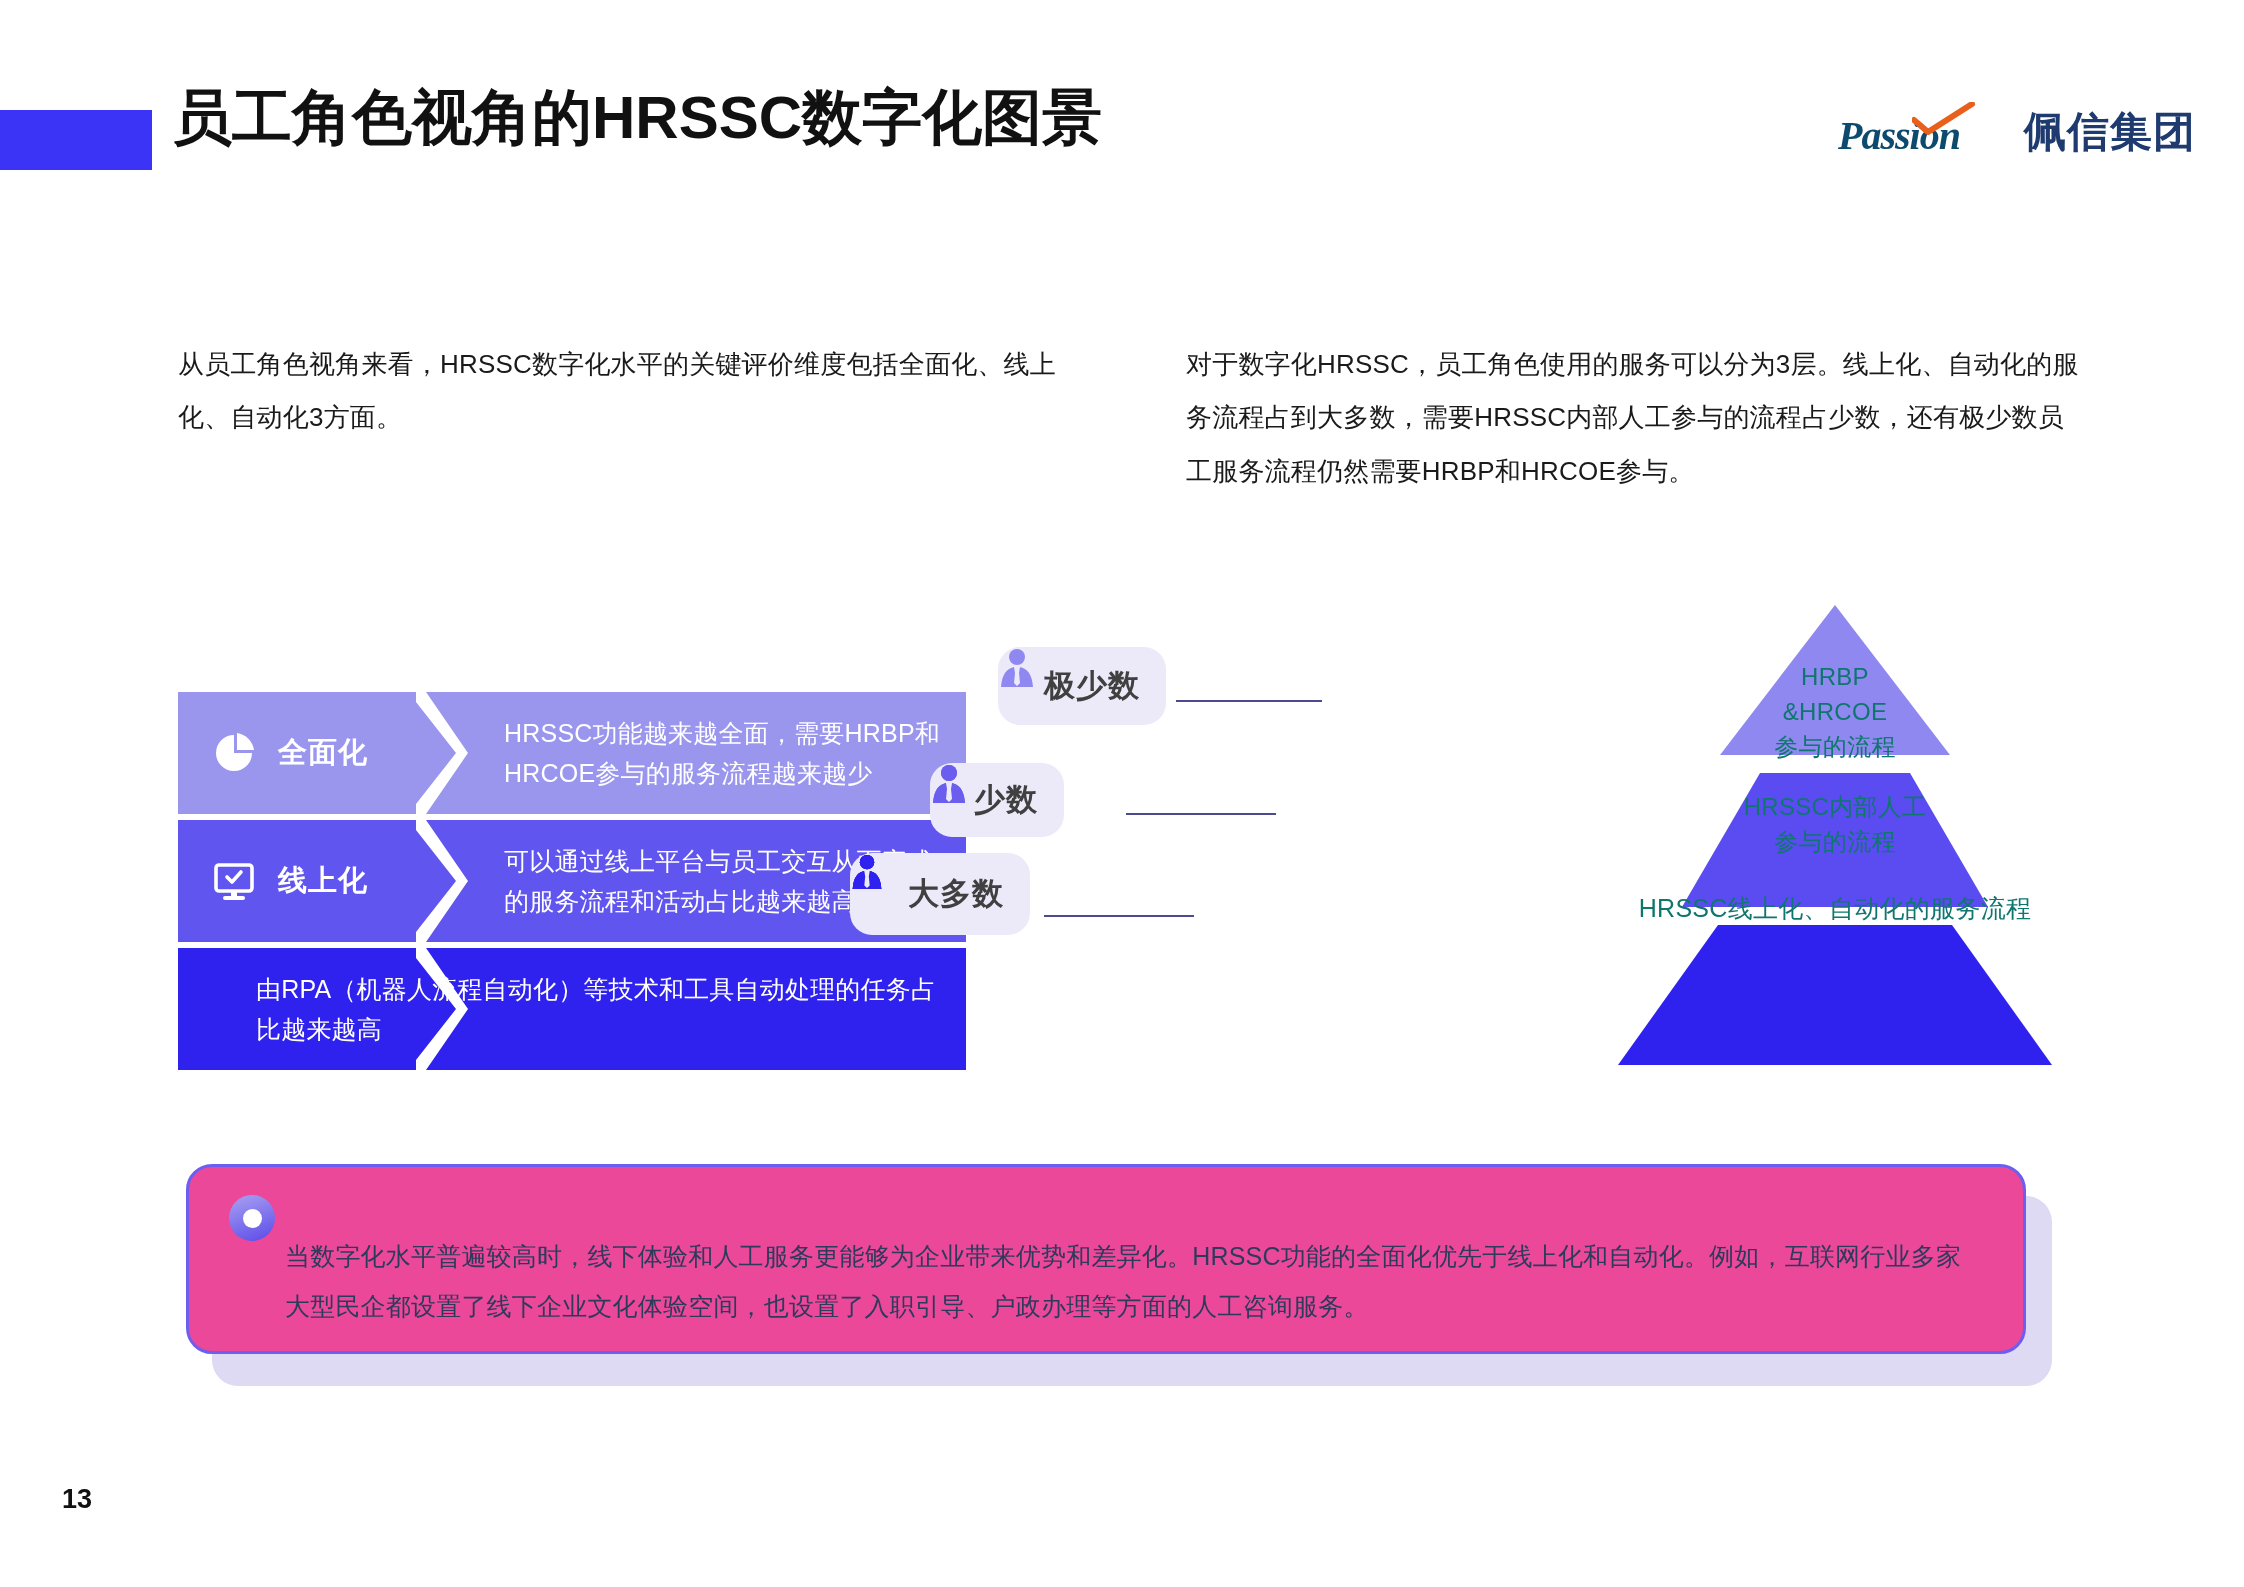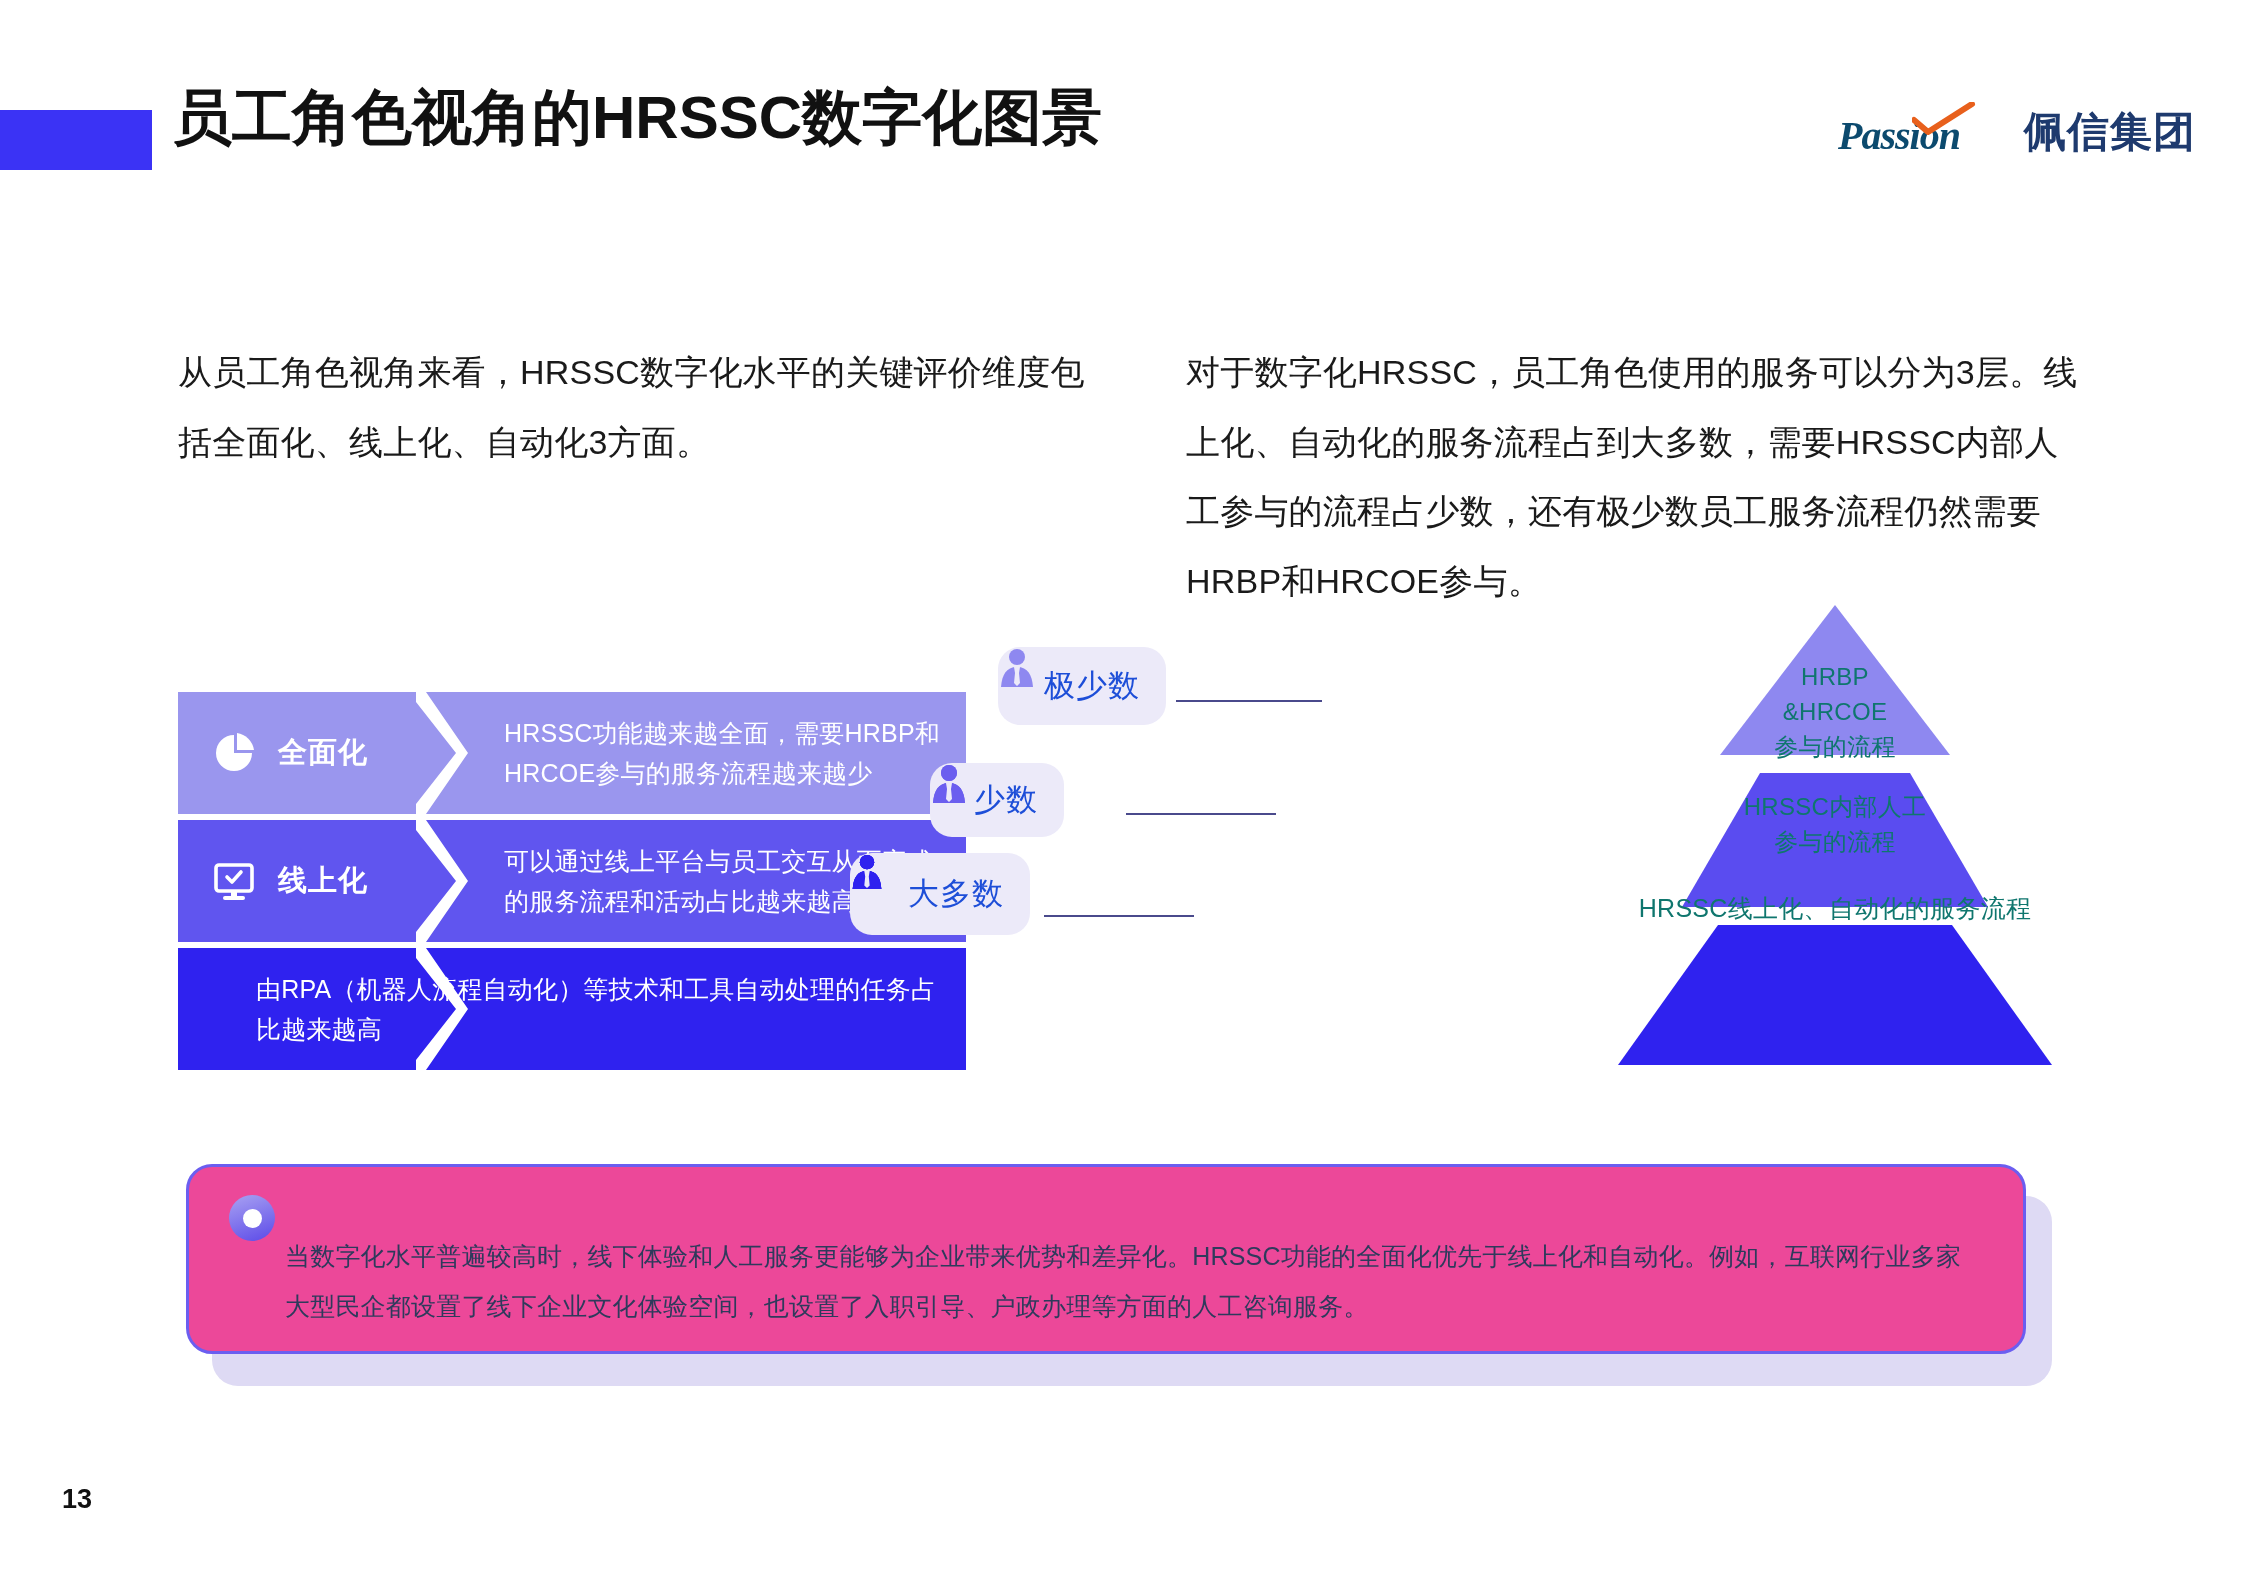--- a/index.html
+++ b/index.html
@@ -37,21 +37,21 @@
     position:absolute;left:74px;top:-4px;width:64px;height:34px;
   }
   .logo-cn{
     font-size:42px;font-weight:700;color:#1e3a6e;letter-spacing:1px;
     line-height:1;
   }
 
   
   .para{
     position:absolute;
-    font-size:34px;color:#1a1a1a;line-height:2.05;
+    font-size:26px;color:#1a1a1a;line-height:2.05;
     letter-spacing:0.2px;
   }
   .para-l1{left:178px;top:338px;width:930px;}
   .para-l2{left:178px;top:488px;width:930px;}
   .para-r1{left:1186px;top:338px;width:900px;}
 
   
   .cards{position:absolute;left:178px;top:692px;width:788px;}
   .card{
     position:relative;display:flex;align-items:stretch;
@@ -89,21 +89,21 @@
     font-size:24px;line-height:1.45;letter-spacing:0.3px;
   }
   .pyr-txt-1{left:540px;top:75px;width:210px;}
   .pyr-txt-2{left:500px;top:205px;width:290px;}
   .pyr-txt-3{left:410px;top:305px;width:470px;font-size:25px;}
 
   .badge{
     position:absolute;display:flex;align-items:center;
     background:#eceaf9;border-radius:22px;
   }
-  .badge-text{font-size:31px;font-weight:400;color:#1d4ed8;letter-spacing:1px;}
+  .badge-text{font-size:31px;font-weight:700;color:#404040;letter-spacing:1px;}
   .b1{left:-192px;top:62px;padding:18px 26px;gap:20px;}
   .b2{left:-260px;top:178px;padding:16px 26px;gap:18px;}
   .b3{left:-340px;top:268px;padding:20px 26px;gap:22px;justify-content:center;}
   .people{display:flex;align-items:center;gap:8px;}
   .people-grid{display:grid;grid-template-columns:repeat(2,1fr);gap:4px 10px;}
   .p-ico{width:38px;height:42px;display:block;}
   .p-ico.sm{width:34px;height:38px;}
   .connector{position:absolute;height:2px;background:#4a4a8c;}
   .cn1{left:-14px;top:115px;width:146px;}
   .cn2{left:-64px;top:228px;width:150px;}

